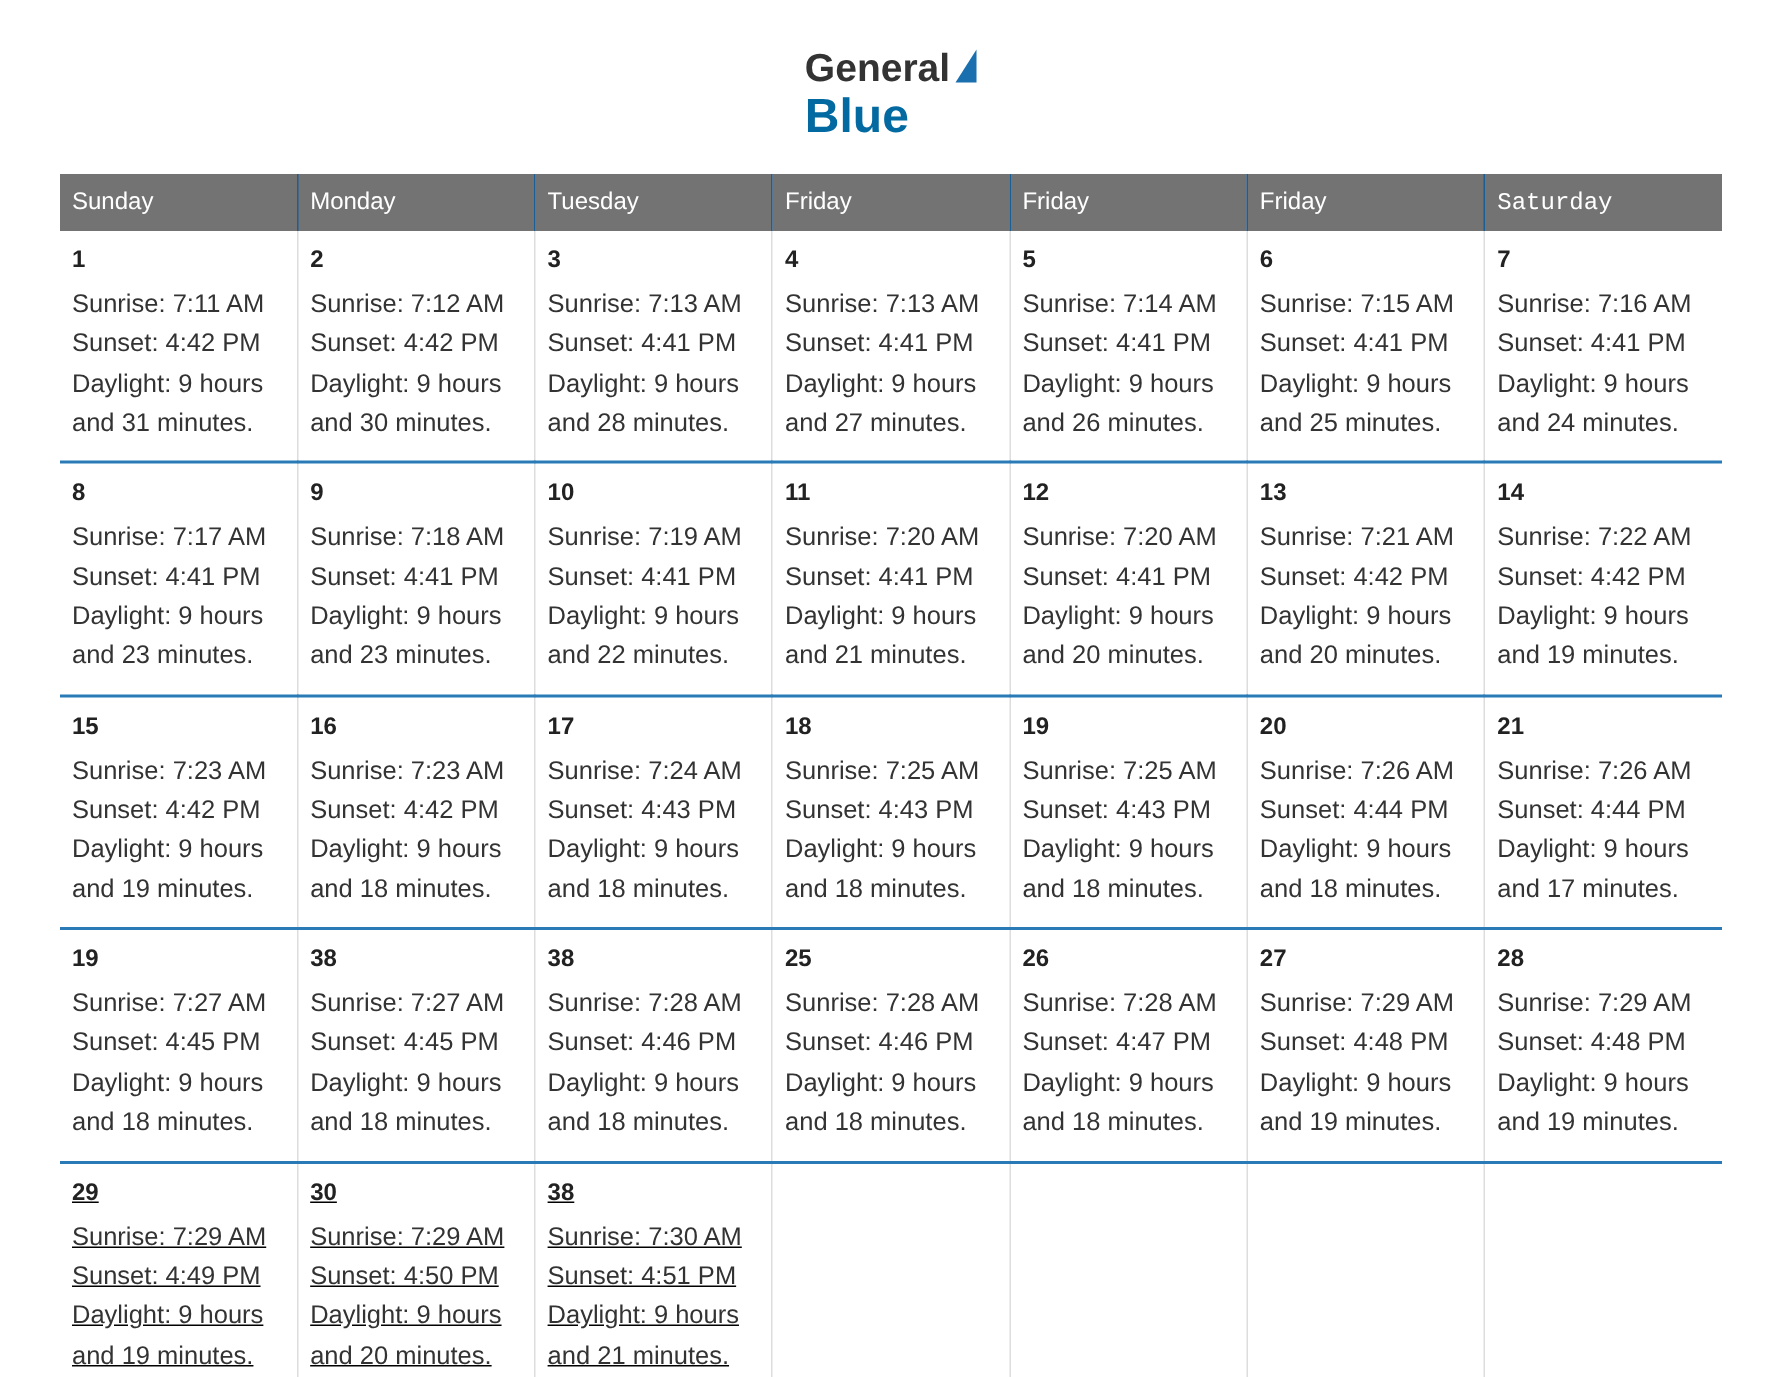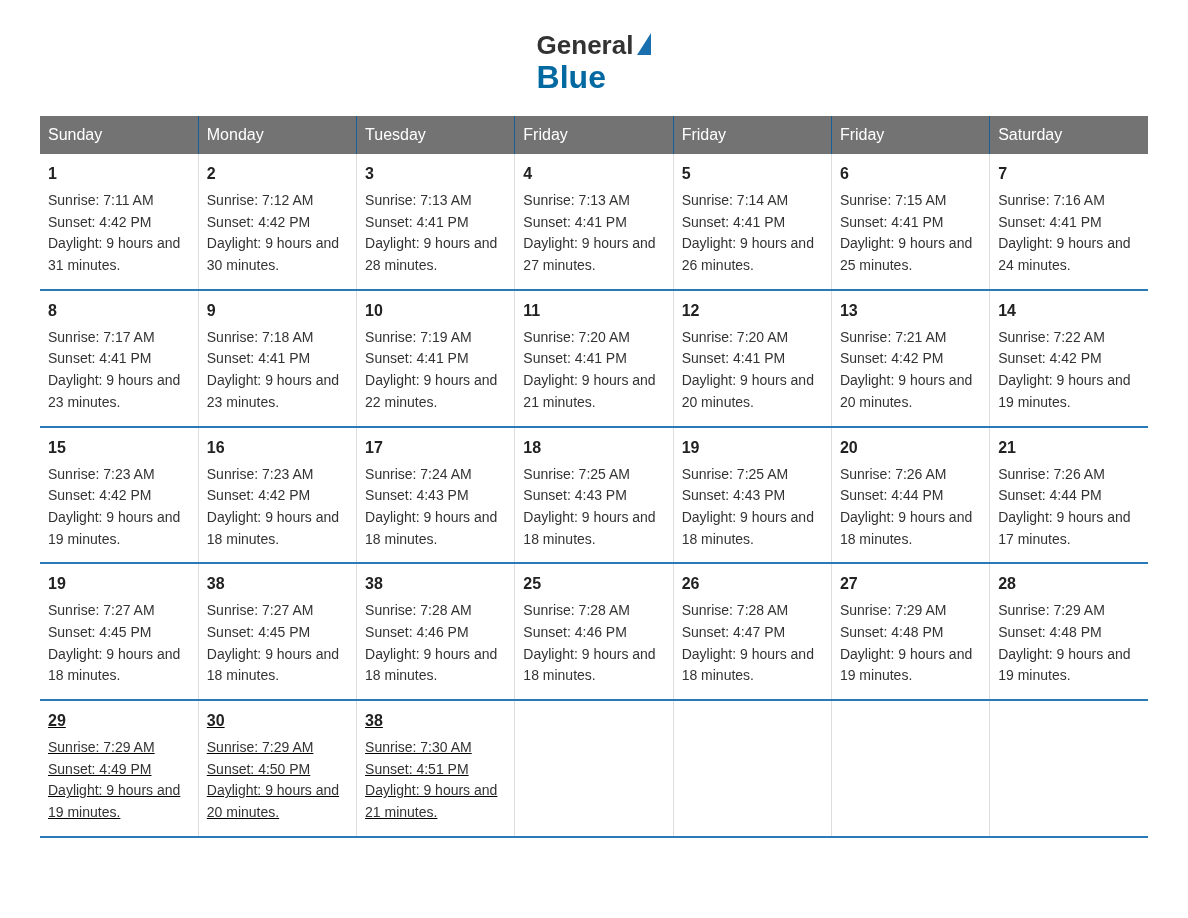--- a/index.html
+++ b/index.html
@@ -71,20 +71,21 @@
     thead th {
       color: #fff;
       padding: 10px 8px;
       font-size: 16px;
       font-weight: normal;
       text-align: left;
       border-right: 1px solid #1a5f96;
     }
     thead th:last-child {
       border-right: none;
+      font-family: Liberation Mono, monospace;
     }
     tbody tr {
       border-bottom: 2px solid #2a7ab8;
     }
     tbody td {
       vertical-align: top;
       padding: 8px 8px 12px 8px;
       font-size: 13px;
       color: #333;
       line-height: 1.5;
@@ -95,21 +96,21 @@
       border-right: none;
     }
     .day-num {
       font-size: 16px;
       font-weight: bold;
       color: #222;
       display: block;
       margin-bottom: 4px;
     }
     .day-info {
-      font-size: 14px;
+      font-size: 17px;
       color: #333;
       line-height: 1.55;
     }
     tbody tr:last-child {
       border-bottom: 2px solid #2a7ab8;
       text-decoration: underline;
     }
     tbody tr:last-child td {
       height: 130px;
     }

